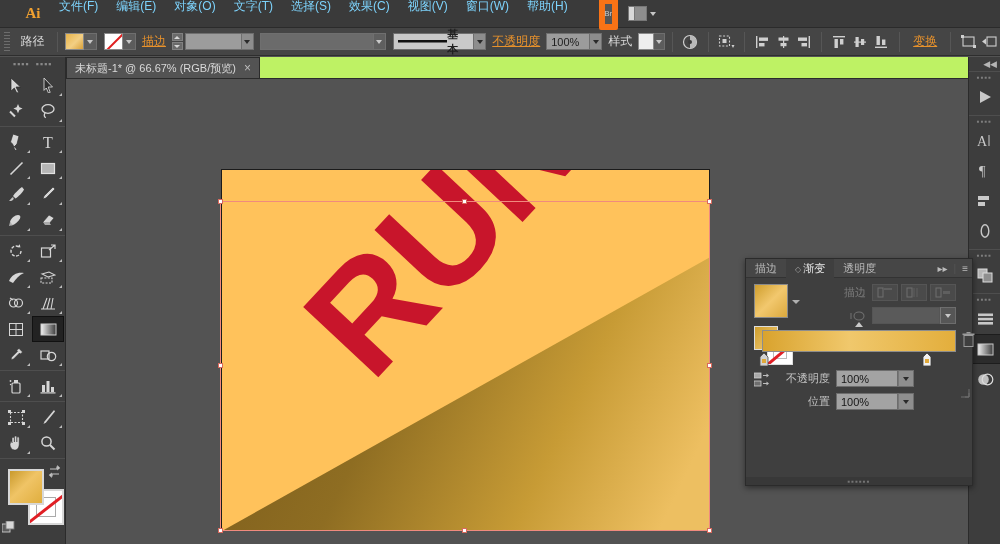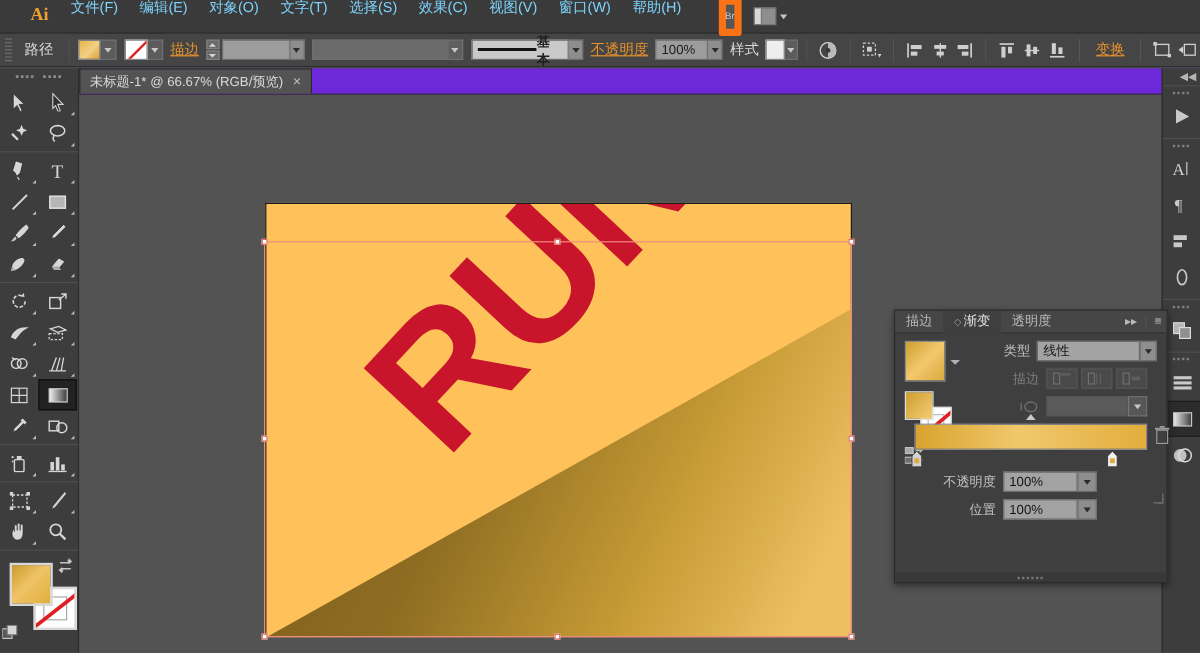--- a/index.html
+++ b/index.html
@@ -100,21 +100,21 @@
   .caret-lt { width:0;height:0;border-left:3.5px solid transparent;
               border-right:3.5px solid transparent;border-top:4px solid #c8c8c8;}
   .icon-btn {
     width: 21px; height: 20px; display:flex; align-items:center; justify-content:center;
     margin: 0 2px; color:#d0d0d0;
   }
 
   
   #tabbar {
     position:absolute; left:66px; top:57px; right:0; height:22px;
-    background:#6d28d9; border-bottom:1px solid #2b2b2b;
+    background:#bef264; border-bottom:1px solid #2b2b2b;
     display:flex; align-items:flex-start;
   }
   #doc-tab {
     height:21px; background:#535353; border:1px solid #2b2b2b; border-bottom:none;
     display:flex; align-items:center; padding:0 8px; gap:8px;
     font-size:11px; color:#d9d9d9;
   }
   .tab-close { font-size:12px; color:#bdbdbd; line-height:1; }
 
   
@@ -871,27 +871,20 @@
       <svg width="20" height="16" viewBox="0 0 20 16">
           <rect x="0" y="1" width="7" height="5" fill="#a9a9a9" stroke="#cfcfcf" stroke-width=".8"></rect>
           <rect x="0" y="9" width="7" height="5" fill="#6e6e6e" stroke="#cfcfcf" stroke-width=".8"></rect>
           <path d="M9 3.5h4M9 11.5h4" stroke="#bdbdbd" stroke-width="1"></path>
           <path d="M12.5 1.5l2.5 2-2.5 2z" fill="#bdbdbd"></path>
           <path d="M12.5 9.5l2.5 2-2.5 2z" fill="#bdbdbd"></path>
         </svg>
     </div>
 
     <div style="margin-left:64px;">
-      <div class="gp-row">
-        <div class="gp-lab">类型</div>
-        <div class="gp-sel" style="width:100px">线性</div>
-        <div class="gp-selbtn">
-            <span class="caret-dk"></span>
-          </div>
-      </div>
 
       <div class="gp-row">
         <div class="gp-lab dim">描边</div>
         <div class="strokebox">
           <svg width="16" height="11" viewBox="0 0 16 11">
               <rect x="1" y="1" width="5" height="9" fill="none" stroke="#6f6f6f" stroke-width="1"></rect>
               <rect x="7" y="1" width="8" height="2" fill="#5f5f5f"></rect>
             </svg>
         </div>
         <div class="strokebox">

